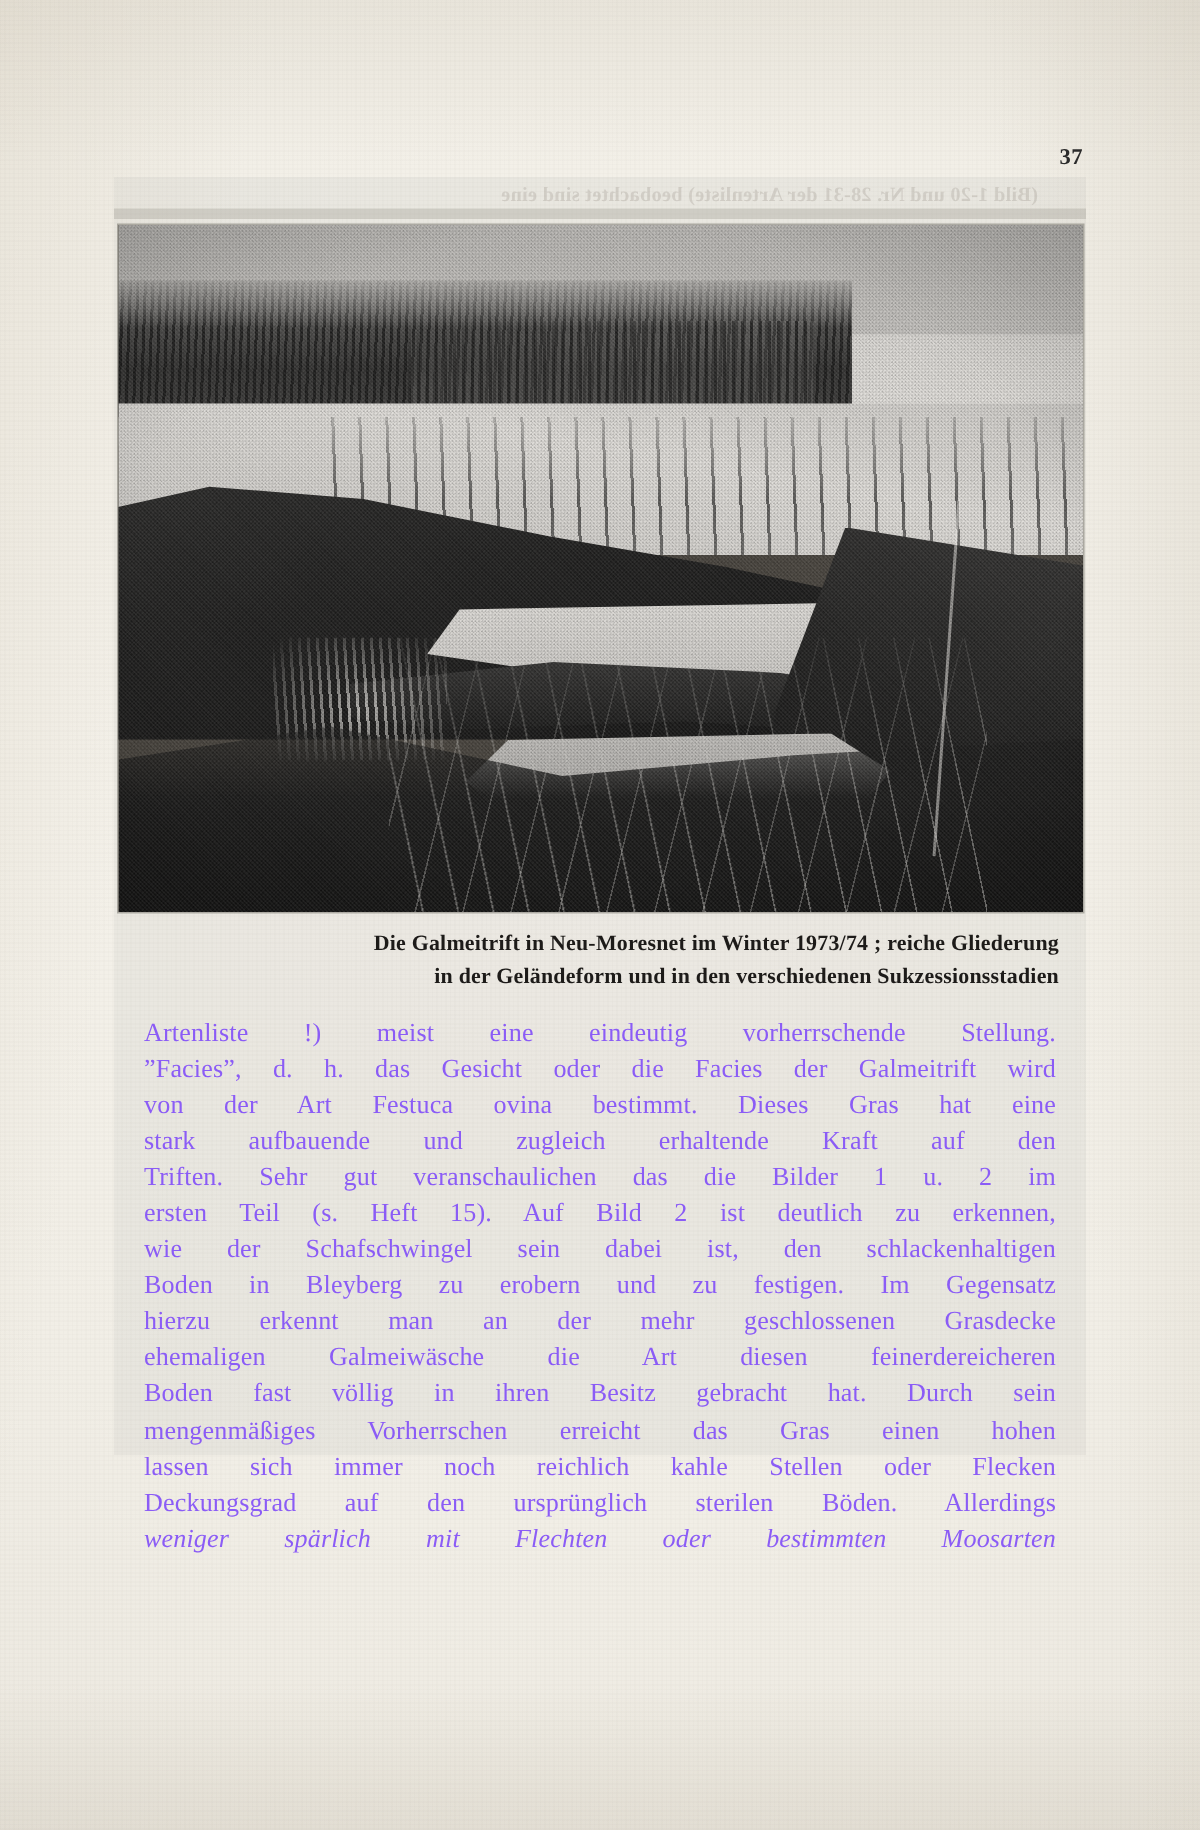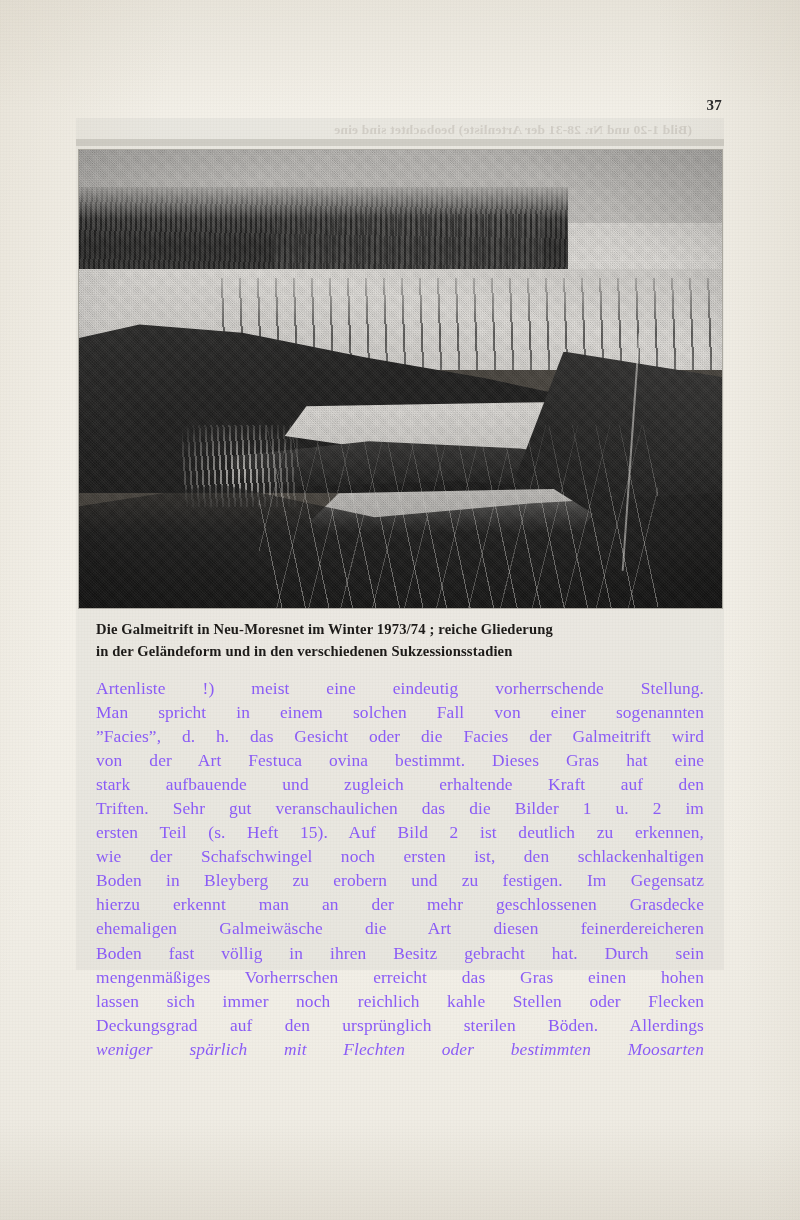--- a/index.html
+++ b/index.html
@@ -261,21 +261,21 @@
     pointer-events: none;
     background: radial-gradient(ellipse 86% 86% at 50% 48%, rgba(0,0,0,0) 55%, rgba(0,0,0,0.20) 100%);
   }
 
   
   .caption {
     position: absolute;
     left: 96px;
     top: 618px;
     width: 610px;
-    text-align: left;
+    text-align: right;
     font-family: "Liberation Serif", serif;
     font-weight: bold;
     font-size: 14.6px;
     line-height: 22px;
     color: #1d1b19;
     letter-spacing: 0.15px;
   }
   .caption .cap-line { display: block; }
 
   
@@ -340,27 +340,26 @@
     </div>
   </div>
 
   <div class="caption">
     <span class="cap-line">Die Galmeitrift in Neu-Moresnet im Winter 1973/74 ; reiche Gliederung</span>
     <span class="cap-line">in der Geländeform und in den verschiedenen Sukzessionsstadien</span>
   </div>
 
   <div class="body-text">
     <span class="line">Artenliste !) meist eine eindeutig vorherrschende Stellung.</span>
-    <span class="line">Man spricht in einem solchen Fall von einer sogenannten</span>
     <span class="line">”Facies”, d. h. das Gesicht oder die Facies der Galmeitrift wird</span>
     <span class="line">von der Art Festuca ovina bestimmt. Dieses Gras hat eine</span>
     <span class="line">stark aufbauende und zugleich erhaltende Kraft auf den</span>
     <span class="line">Triften. Sehr gut veranschaulichen das die Bilder 1 u. 2 im</span>
     <span class="line">ersten Teil (s. Heft 15). Auf Bild 2 ist deutlich zu erkennen,</span>
-    <span class="line">wie der Schafschwingel noch ersten ist, den schlackenhaltigen</span>
+    <span class="line">wie der Schafschwingel sein dabei ist, den schlackenhaltigen</span>
     <span class="line">Boden in Bleyberg zu erobern und zu festigen. Im Gegensatz</span>
     <span class="line">hierzu erkennt man an der mehr geschlossenen Grasdecke</span>
     <span class="line">ehemaligen Galmeiwäsche die Art diesen feinerdereicheren</span>
     <span class="line">Boden fast völlig in ihren Besitz gebracht hat. Durch sein</span>
     <span class="line">mengenmäßiges Vorherrschen erreicht das Gras einen hohen</span>
     <span class="line">lassen sich immer noch reichlich kahle Stellen oder Flecken</span>
     <span class="line">Deckungsgrad auf den ursprünglich sterilen Böden. Allerdings</span>
     <span class="line last">weniger spärlich mit Flechten oder bestimmten Moosarten</span>
   </div>
 

